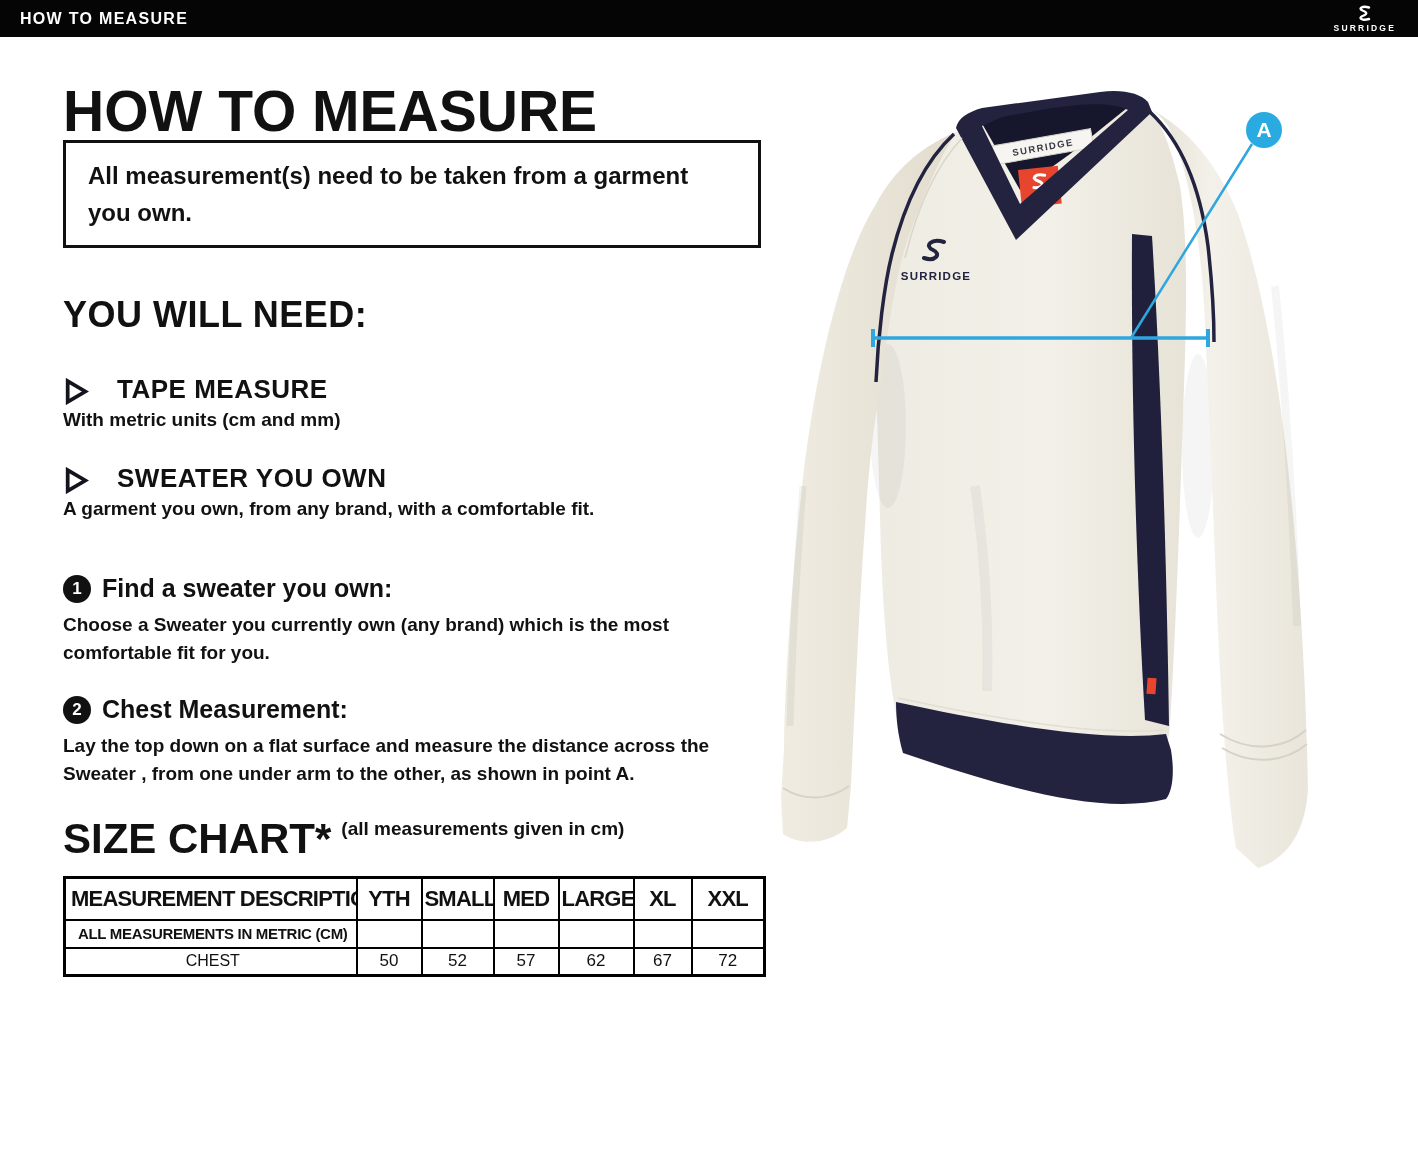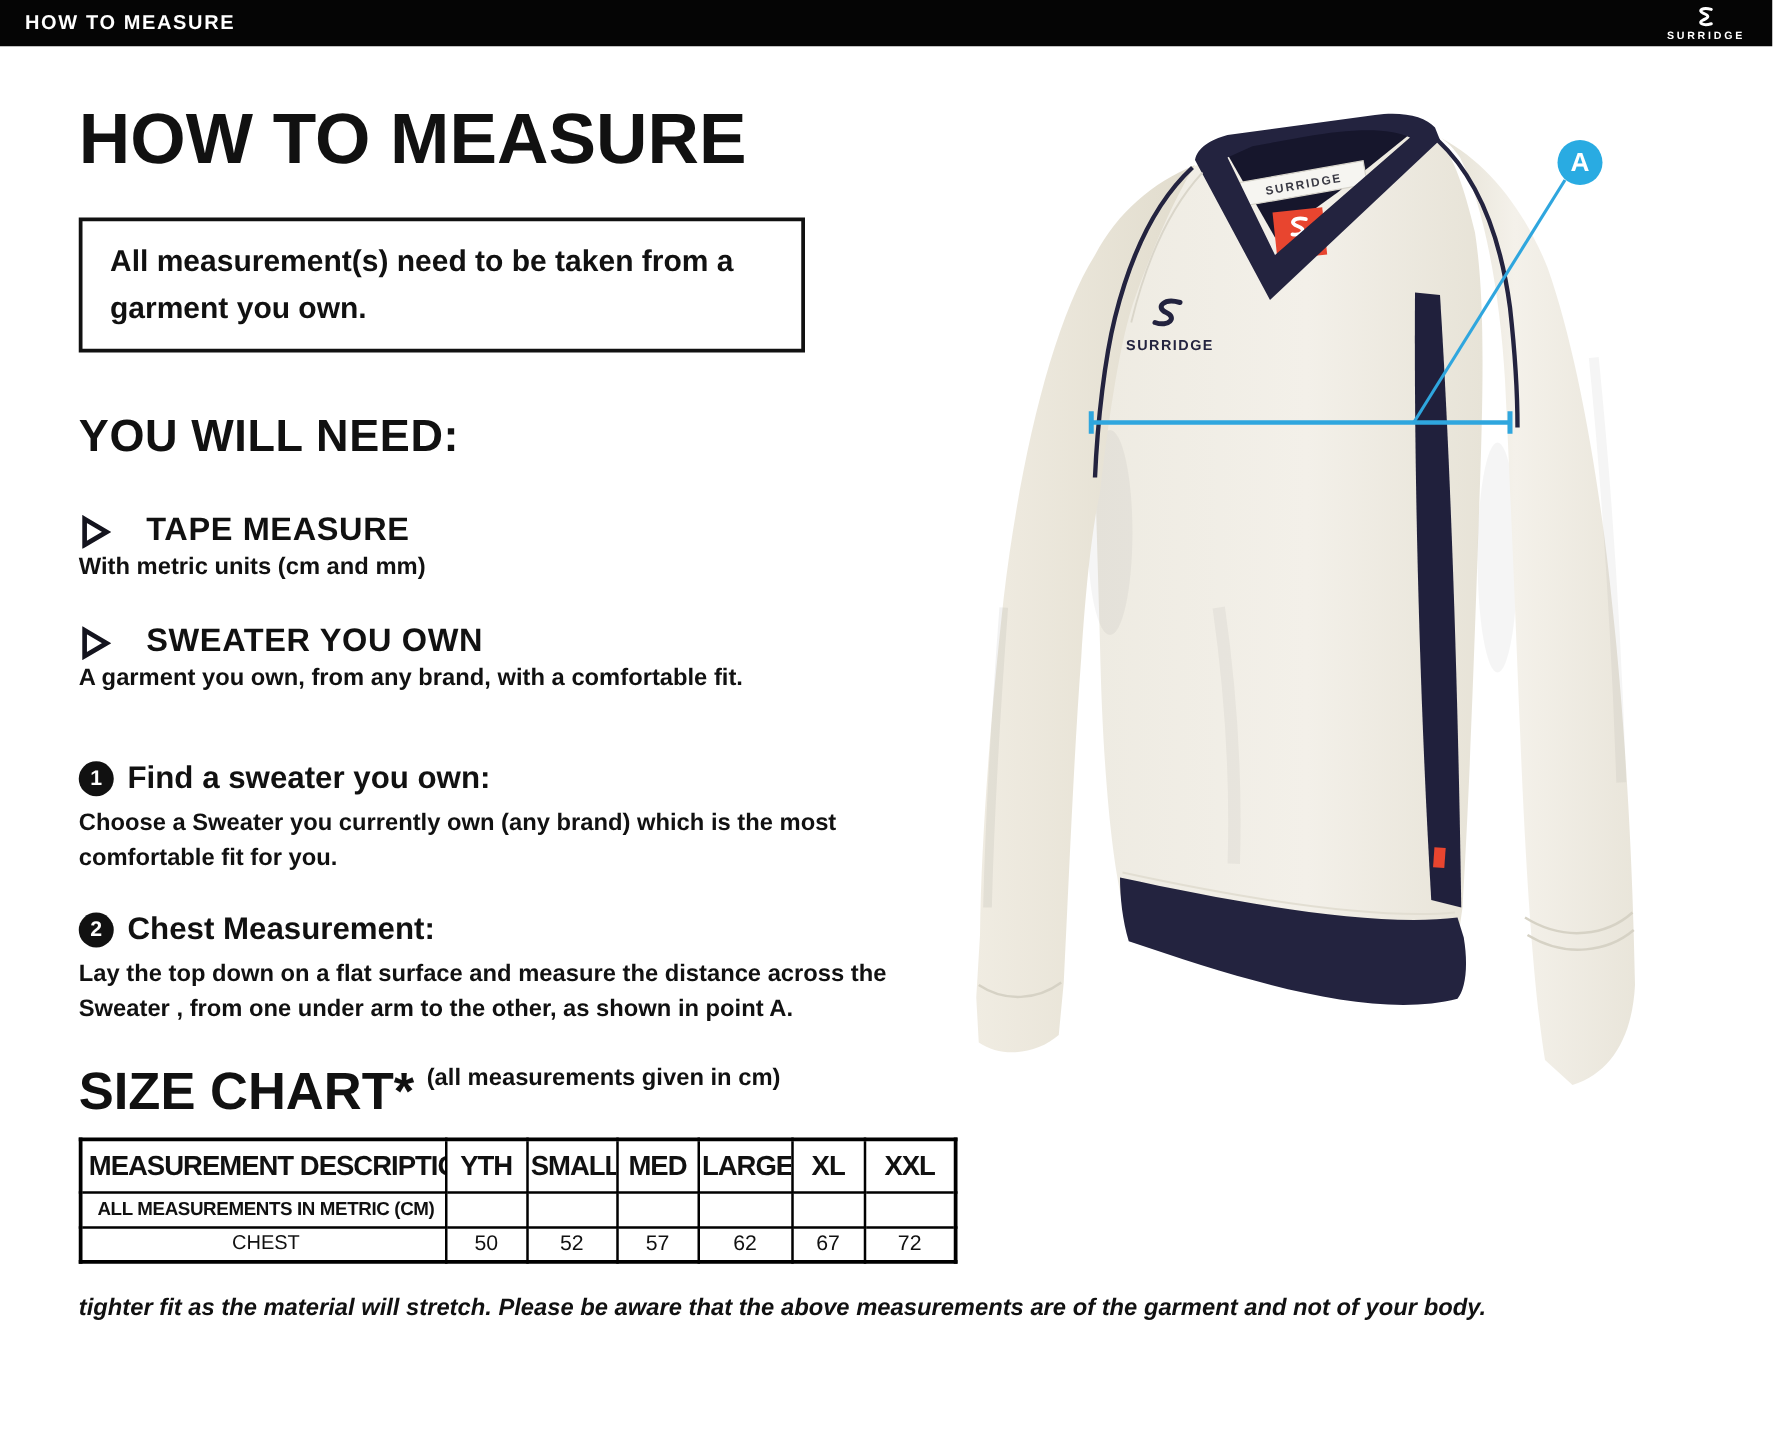--- a/index.html
+++ b/index.html
@@ -22,21 +22,21 @@
     color: #ffffff; font-size: 16px; font-weight: bold; letter-spacing: 1.3px;
   }
   .brand { display: flex; flex-direction: column; align-items: center; margin-right: 6px; }
   .brand-text { color: #ffffff; font-size: 8.5px; font-weight: bold; letter-spacing: 2.2px; margin-top: 1px; }
 
   main { position: absolute; left: 63px; top: 37px; width: 712px; }
 
   .page-title { margin: 46px 0 0 0; font-size: 57px; line-height: 1; font-weight: bold; letter-spacing: 0px; }
 
   .notice-box {
-    margin-top: 34px; width: 581px; box-sizing: border-box;
+    width: 698px; box-sizing: border-box;
     border: 3px solid #111; padding: 14px 22px;
   }
   .notice-box p { margin: 0; font-size: 24px; font-weight: bold; line-height: 37px; }
 
   .need-heading { margin: 46px 0 0 0; font-size: 36px; font-weight: bold; letter-spacing: 0.5px; }
 
   .need-item { margin-top: 38px; }
   .need-item + .need-item { margin-top: 32px; }
   .need-row { display: flex; align-items: flex-end; gap: 28px; }
   .need-label { font-size: 26px; font-weight: bold; letter-spacing: 0.5px; }
@@ -181,21 +181,20 @@
         <td>57</td>
         <td>62</td>
         <td>67</td>
         <td>72</td>
       </tr>
     </tbody>
   </table>
 </main>
 
 <div class="footnote">
-  <div>tighter fit as the material will stretch.  Please be aware that the above measurements are of the garment and not of your body.</div>
 </div>
 
 <div class="diagram">
   <svg viewBox="0 0 548 810">
     <defs>
       <linearGradient id="bodyShade" x1="0" y1="0" x2="1" y2="0">
         <stop offset="0" stop-color="#eeebe2"></stop>
         <stop offset="0.55" stop-color="#f3f0e9"></stop>
         <stop offset="1" stop-color="#e7e3d7"></stop>
       </linearGradient>

